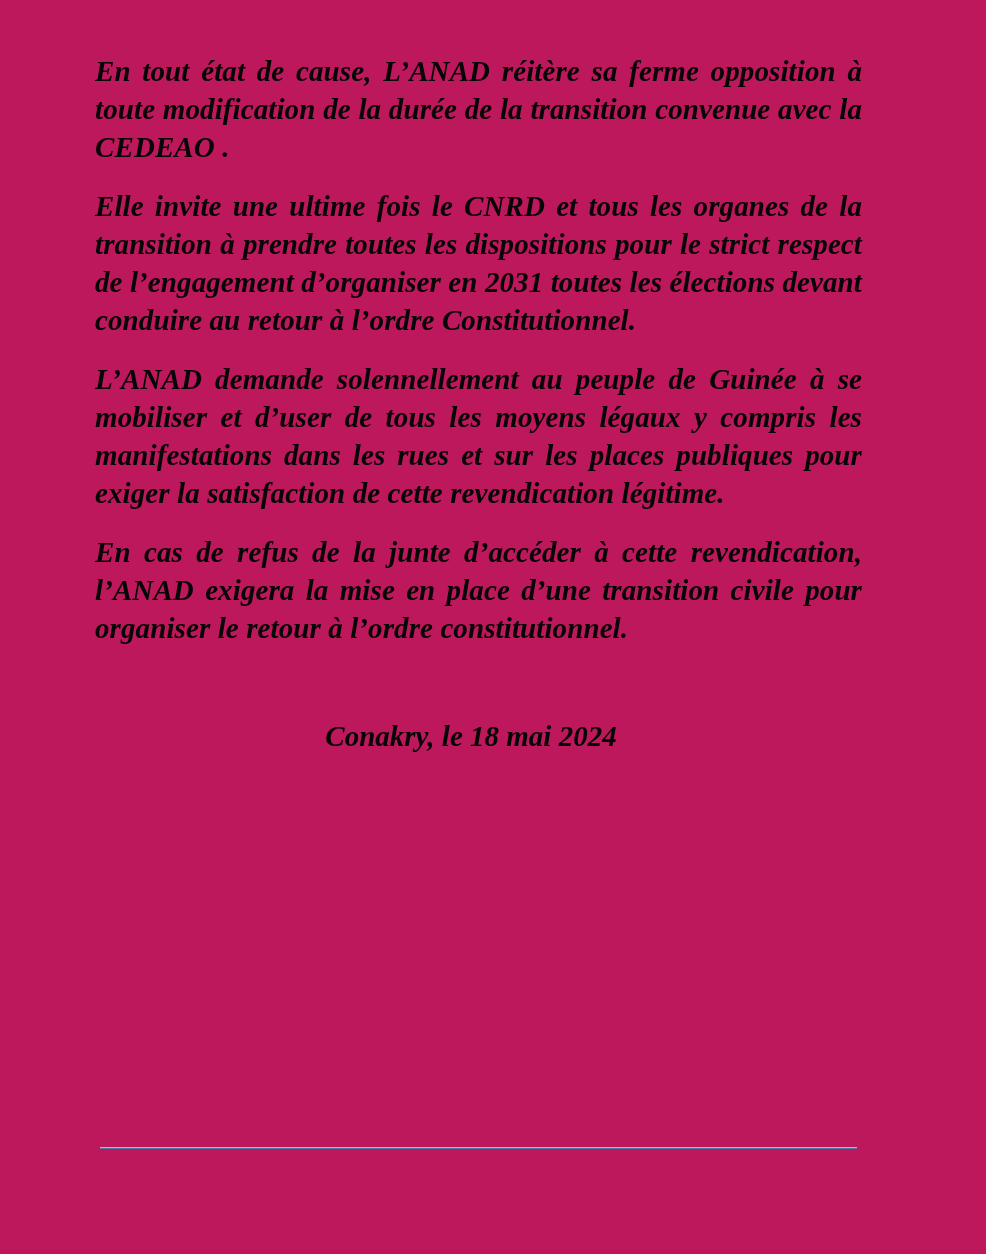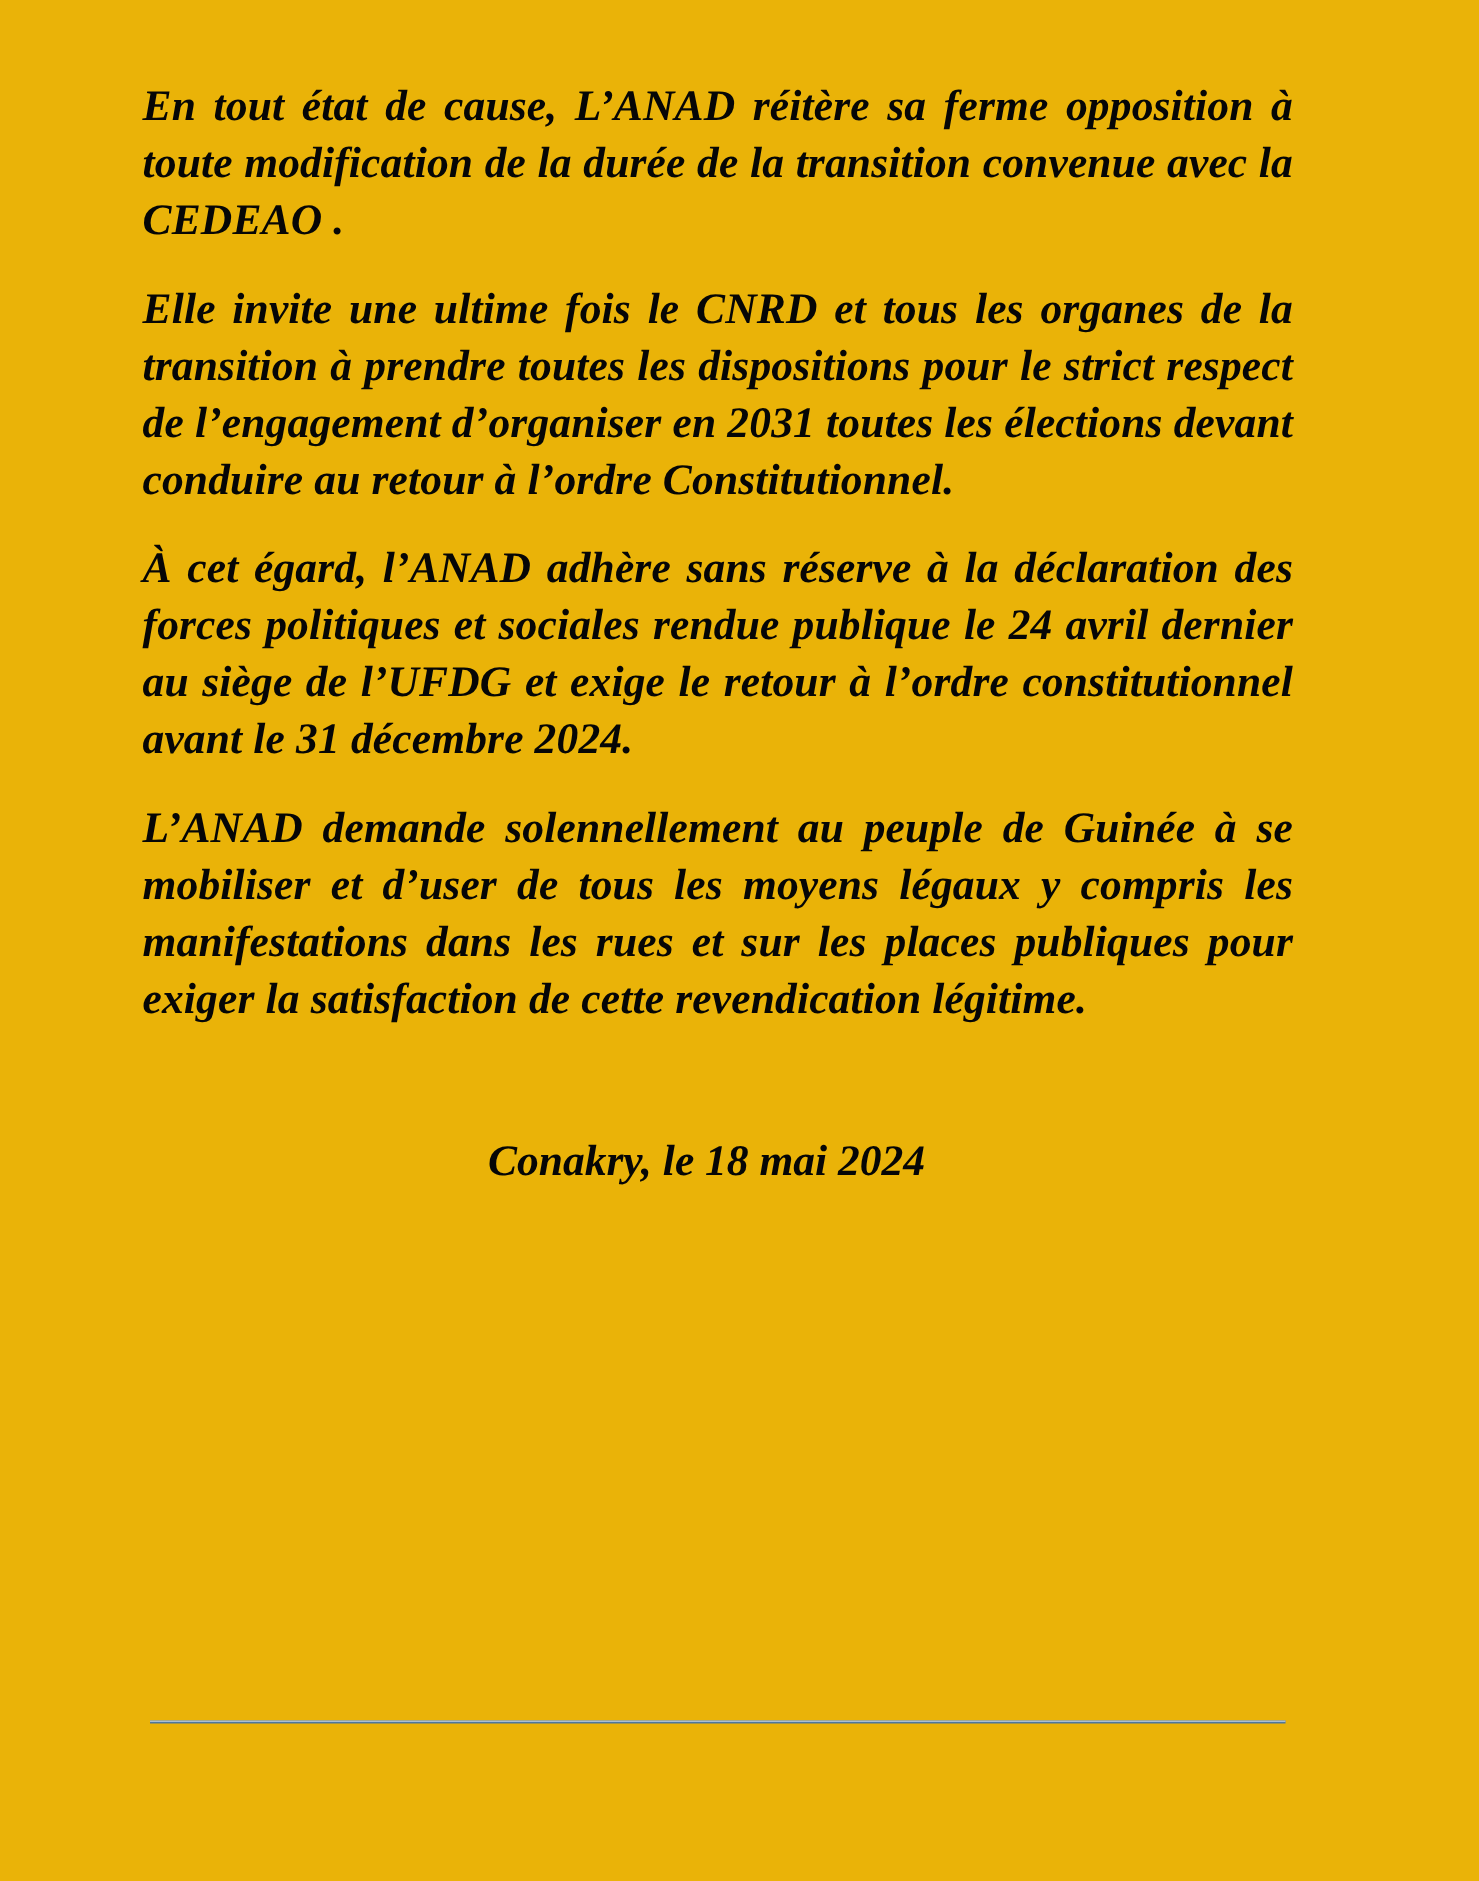--- a/index.html
+++ b/index.html
@@ -6,21 +6,21 @@
   html, body {
     width: 986px;
     height: 1254px;
     background: #ffffff;
     overflow: hidden;
   }
   .page {
     position: relative;
     width: 986px;
     height: 1254px;
-    background: #eab308;
+    background: #be185d;
     font-family: "Liberation Serif", "DejaVu Serif", serif;
     font-weight: bold;
     font-style: italic;
     color: #060606;
   }
   .content {
     position: absolute;
     top: 52px;
     left: 95px;
     width: 767px;
@@ -59,18 +59,18 @@
     border-top: 1px solid #a9bdd2;
   }
 </style>
 </head>
 <body>
 
 <div class="page">
   <div class="content">
     <p class="para">En tout état de cause, L’ANAD réitère sa ferme opposition à toute modification de la durée  de la transition convenue avec la CEDEAO .</p>
     <p class="para">Elle invite une ultime fois le CNRD et tous les organes de la transition à prendre toutes les dispositions pour le strict respect de l’engagement d’organiser en 2031 toutes les élections devant conduire au retour à l’ordre Constitutionnel.</p>
-    <p class="para">À cet égard, l’ANAD adhère sans réserve à la déclaration des forces politiques et sociales rendue publique le 24 avril dernier au siège de l’UFDG et exige le retour à l’ordre constitutionnel avant le 31 décembre 2024.</p>
     <p class="para">L’ANAD demande solennellement au peuple de Guinée à se mobiliser et d’user de tous les moyens légaux y compris les manifestations dans les rues et sur les places publiques pour exiger la satisfaction de cette revendication légitime.</p>
+    <p class="para">En cas de refus de la junte d’accéder à cette revendication, l’ANAD exigera la mise en place d’une transition civile pour organiser le retour à l’ordre constitutionnel.</p>
     <div class="dateline">Conakry, le 18 mai 2024</div>
   </div>
   <div class="bottom-divider" style="background: rgb(77, 119, 156);"></div>
 </div>
 
 </body></html>

